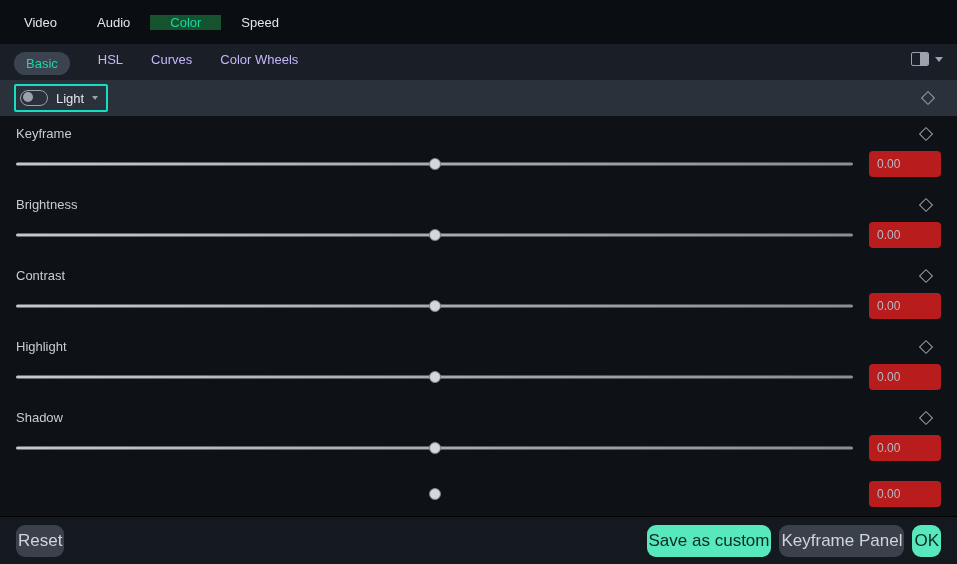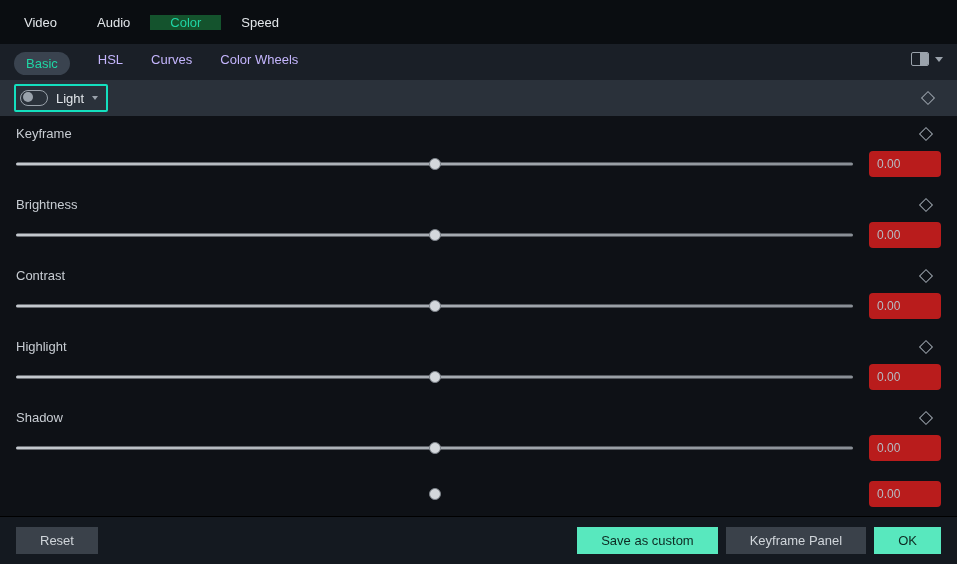--- a/index.html
+++ b/index.html
@@ -200,24 +200,24 @@
   .footer {
     height: 48px;
     background: #141920;
     display: flex;
     align-items: center;
     padding: 0 16px;
     gap: 8px;
     border-top: 1px solid #000;
   }
   .btn {
-    padding: 6px 24px;
-    border-radius: 0;
-    cursor: pointer;
-    font-size: 13px;
+    padding: 6px 2px;
+    border-radius: 9px;
+    cursor: pointer;
+    font-size: 17px;
     border: none;
   }
   .btn-dark {
     background: #3a414a;
     color: #d0d5da;
   }
   .btn-teal {
     background: #58e8be;
     color: #0d2a22;
   }

